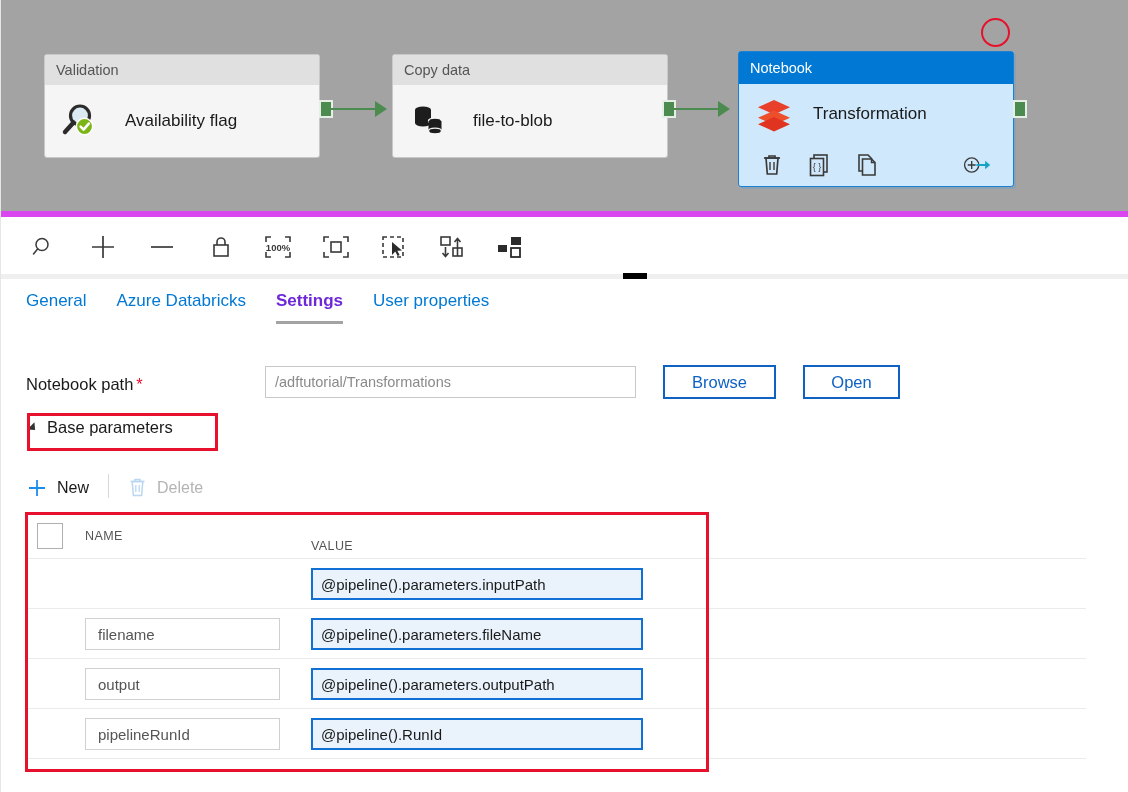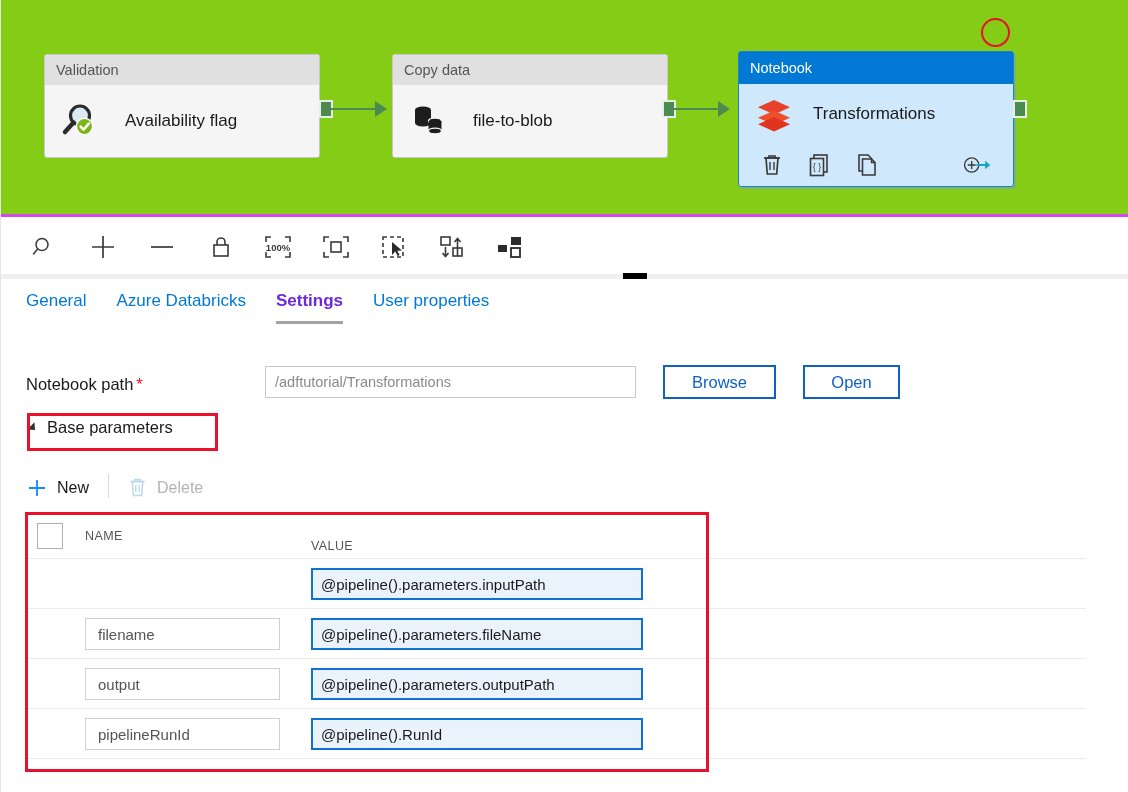--- a/index.html
+++ b/index.html
@@ -20,22 +20,22 @@
     border-left: 1px solid #e6e6e6;
     box-sizing: border-box;
   }
 
   
   .canvas {
     position: absolute;
     left: 0; top: 0;
     width: 1128px;
     height: 217px;
-    background: #84cc16;
-    border-bottom: 3px solid #d946ef;
+    background: #a3a3a3;
+    border-bottom: 6px solid #d946ef;
     box-sizing: border-box;
   }
 
   .node {
     position: absolute;
     width: 276px;
     border: 1px solid #c8c8c8;
     border-radius: 3px;
     box-sizing: border-box;
     background: #f5f5f5;
@@ -421,21 +421,21 @@
     <div class="node" id="node-notebook">
       <div class="node-header">Notebook</div>
       <div class="node-body">
         <span>
           <svg width="38" height="38" viewBox="0 0 38 38">
             <path d="M19 5 L35 12.2 L19 19.4 L3 12.2 Z" fill="#e8402a"></path>
             <path d="M19 15.5 L35 22.7 L19 29.9 L3 22.7 Z" fill="#ee4f2b"></path>
             <path d="M19 22 L35 29.2 L19 36.4 L3 29.2 Z" fill="#e03420"></path>
           </svg>
         </span>
-        <span class="node-title">Transformations</span>
+        <span class="node-title">Transformation</span>
       </div>
       <div class="node-actions">
         <span class="act">
           <svg width="22" height="24" viewBox="0 0 22 24">
             <path d="M3 5 H19" stroke="#3a3a3a" stroke-width="1.7" fill="none"></path>
             <path d="M8 5 V3 H14 V5" stroke="#3a3a3a" stroke-width="1.7" fill="none"></path>
             <path d="M5 5 L6.3 21 H15.7 L17 5 Z" stroke="#3a3a3a" stroke-width="1.7" fill="none"></path>
             <path d="M9 9 V17 M13 9 V17" stroke="#3a3a3a" stroke-width="1.4" fill="none"></path>
           </svg>
         </span>

